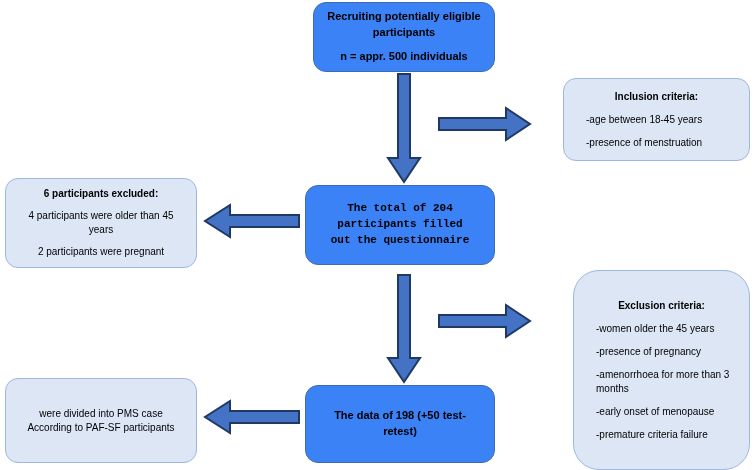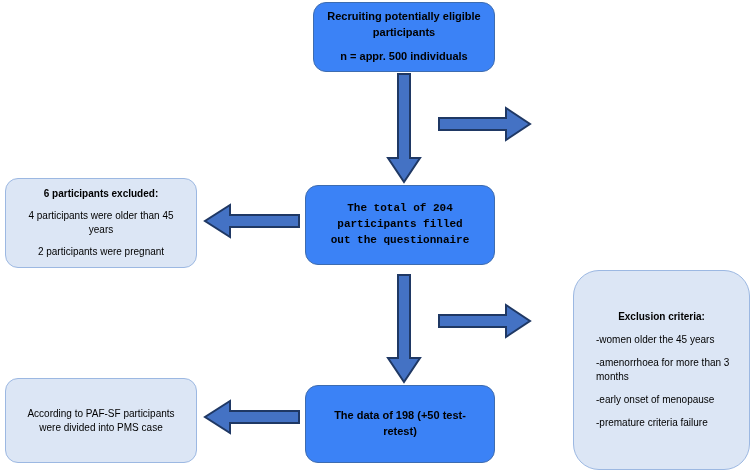--- a/index.html
+++ b/index.html
@@ -99,20 +99,28 @@
       <polygon class="arrow-shape" points="12,2 24,2 24,86 34,86 18,110 2,86 12,86"></polygon>
     </svg>
   </div>
 
   <div class="arrow" style="left:437px; top:106px; width:95px; height:36px;">
     <svg width="95" height="36" viewBox="0 0 95 36">
       <polygon class="arrow-shape" points="2,12 69,12 69,2 93,18 69,34 69,24 2,24"></polygon>
     </svg>
   </div>
 
+  <div class="node light" style="left:563px; top:78px; width:187px; height:83px;">
+    <span class="hdr">Inclusion criteria:</span>
+    <span class="gap"></span>
+    <div class="bullets">
+      <span class="line">-age between 18-45 years</span>
+      <span class="line">-presence of menstruation</span>
+    </div>
+  </div>
 
   <div class="node light" style="left:5px; top:178px; width:192px; height:90px;text-align:right;">
     <span class="hdr">6 participants excluded:</span>
     <span class="gap"></span>
     <span class="line">4 participants were older than 45</span>
     <span class="line">years</span>
     <span class="gap"></span>
     <span class="line">2 participants were pregnant</span>
   </div>
 
@@ -137,29 +145,30 @@
     <svg width="95" height="36" viewBox="0 0 95 36">
       <polygon class="arrow-shape" points="2,12 69,12 69,2 93,18 69,34 69,24 2,24"></polygon>
     </svg>
   </div>
 
   <div class="node light big-radius" style="left:573px; top:270px; width:177px; height:200px;">
     <span class="hdr">Exclusion criteria:</span>
     <span class="gap"></span>
     <div class="bullets">
       <span class="line">-women older the 45 years</span>
+      <span class="line">-presence of pregnancy</span>
       <span class="line">-amenorrhoea for more than 3 months</span>
       <span class="line">-early onset of menopause</span>
       <span class="line">-premature criteria failure</span>
     </div>
   </div>
 
   <div class="node light" style="left:5px; top:378px; width:192px; height:85px;">
+    <span class="line">were divided into PMS case</span>
     <span class="line">According to PAF-SF participants</span>
-    <span class="line">were divided into PMS case</span>
   </div>
 
   <div class="arrow" style="left:203px; top:399px; width:98px; height:36px;">
     <svg width="98" height="36" viewBox="0 0 98 36">
       <polygon class="arrow-shape" points="96,12 27,12 27,2 2,18 27,34 27,24 96,24"></polygon>
     </svg>
   </div>
 
   <div class="node dark" style="left:305px; top:385px; width:190px; height:78px;gap:44px;">
     <span class="line">The data of 198 (+50 test-retest)</span>

